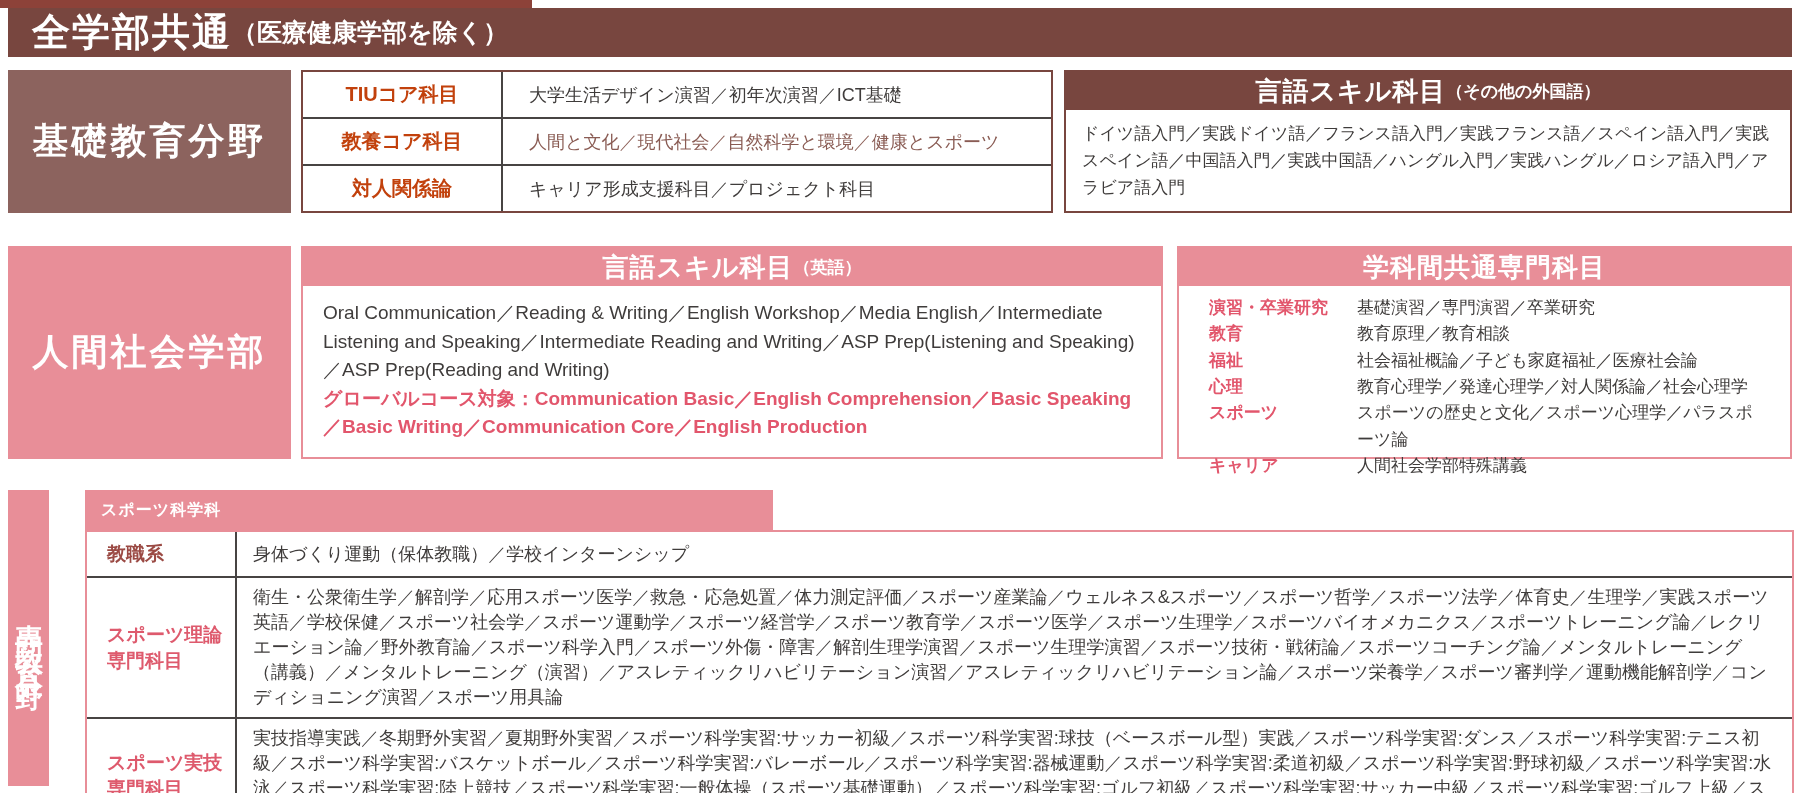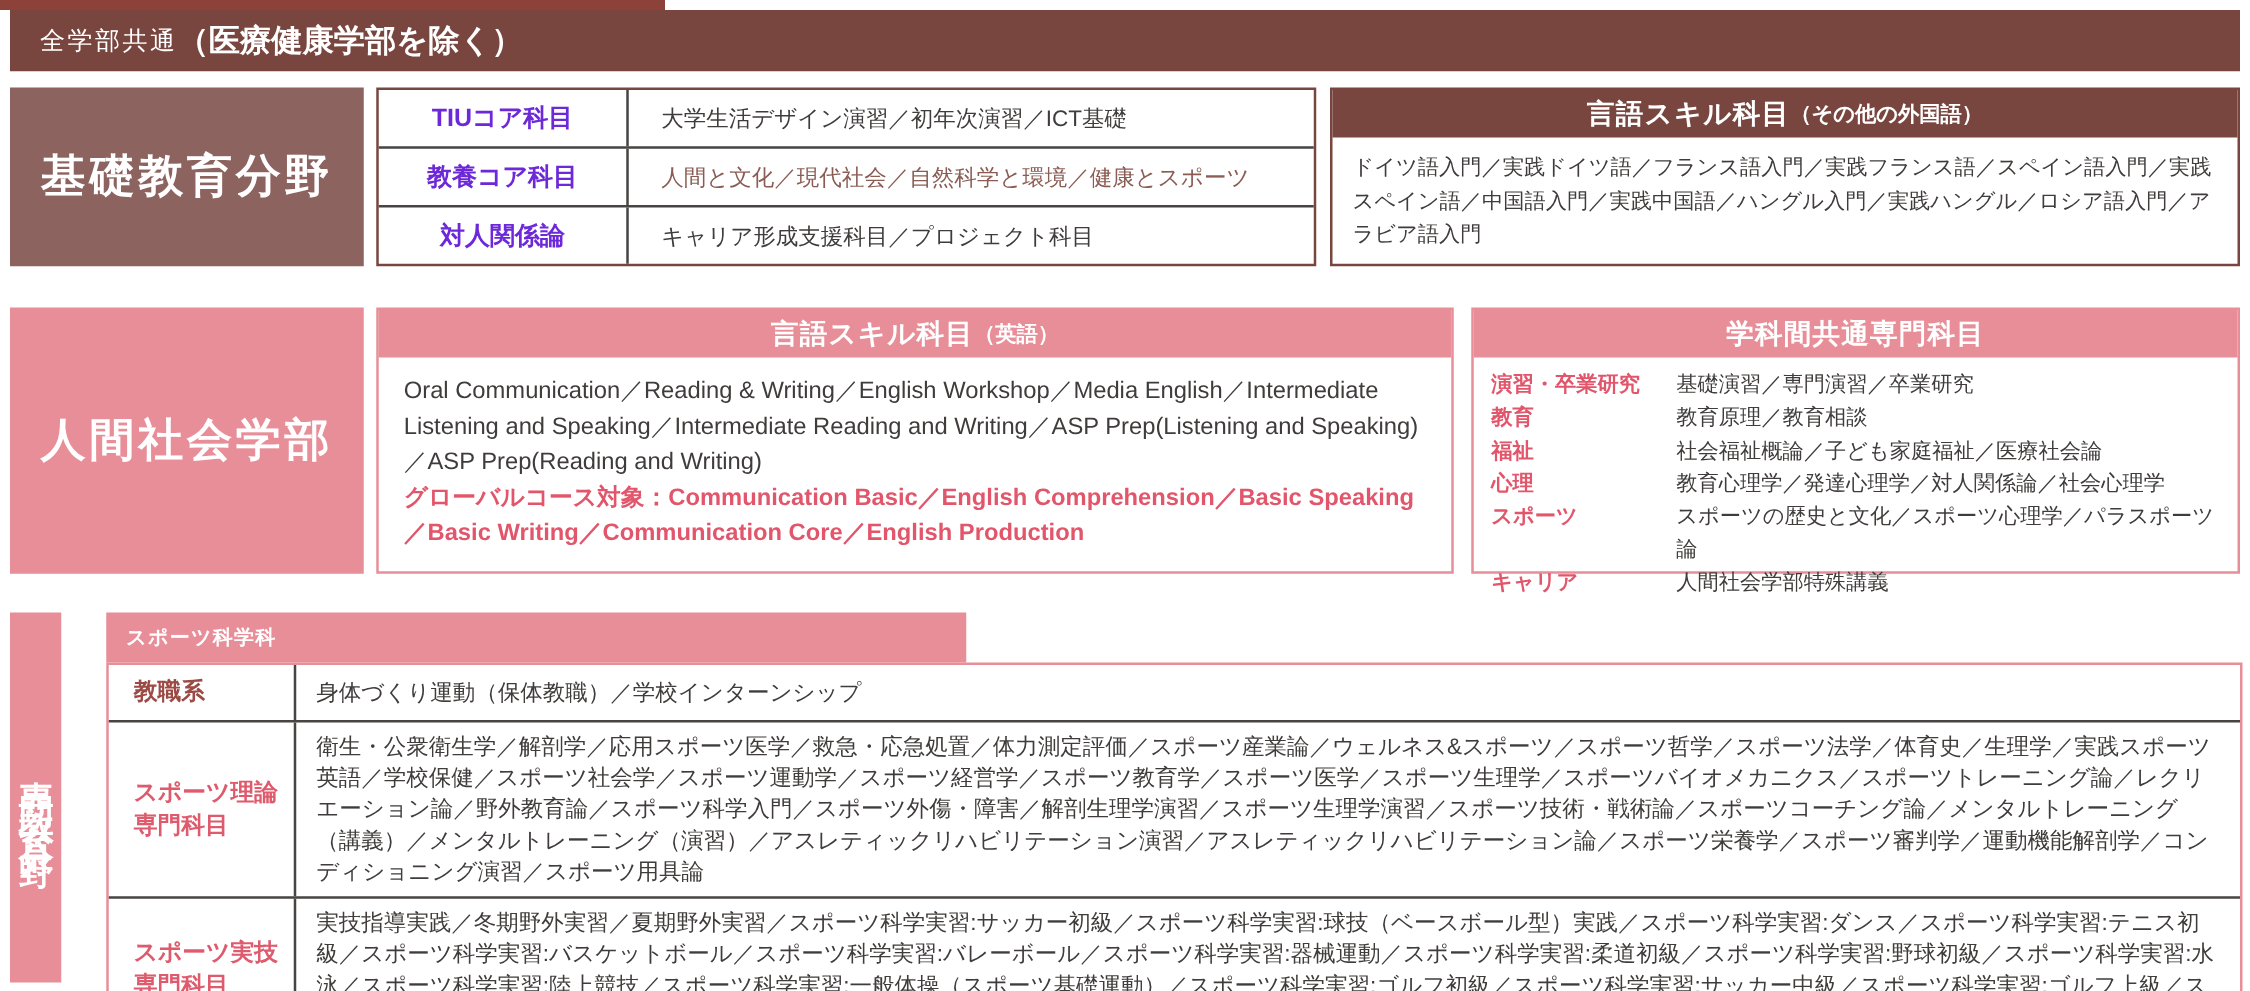--- a/index.html
+++ b/index.html
@@ -3,58 +3,58 @@
 <meta charset="utf-8">
 <style>
   * { margin:0; padding:0; box-sizing:border-box; }
   body { background:#ffffff; font-family:"Liberation Sans", sans-serif; }
   .canvas { position:relative; width:1800px; height:793px; background:#ffffff; overflow:hidden; }
 
   
   .top-strip { position:absolute; left:0; top:0; width:532px; height:8px; background:#8D4239; }
   .main-header { position:absolute; left:8px; top:8px; width:1784px; height:49px; background:#78463F;
                  color:#fff; display:flex; align-items:center; padding-left:24px; }
-  .main-title { font-size:20px; font-weight:normal; letter-spacing:2px; }
+  .main-title { font-size:38px; font-weight:bold; letter-spacing:2px; }
   .main-title-note { font-size:25px; font-weight:bold; }
 
   
   .box { background:#fff; }
   .box-header { height:38px; display:flex; align-items:center; justify-content:center; color:#fff; font-weight:bold; }
-  .bh-title { font-size:22px; letter-spacing:1px; }
+  .bh-title { font-size:26px; letter-spacing:1px; }
   .bh-note { font-size:17px; }
 
   
   .sec-label { position:absolute; color:#fff; font-weight:bold; font-size:36px; letter-spacing:3px;
                display:flex; align-items:center; justify-content:center; }
 
   
   .s1-label { left:8px; top:70px; width:283px; height:143px; background:#8C635E; }
   .s1-table { position:absolute; left:301px; top:70px; width:752px; height:143px;
               border:2px solid #78463F; display:flex; flex-direction:column; }
   .s1-row { flex:1; display:flex; align-items:stretch; border-bottom:2px solid #474443; }
   .s1-row:last-child { border-bottom:none; }
   .s1-rlabel { flex:0 0 200px; border-right:2px solid #474443; display:flex; align-items:center;
-               justify-content:center; font-weight:bold; font-size:20px; color:#6d28d9; }
+               justify-content:center; font-weight:bold; font-size:20px; color:#c2410c; }
   .s1-rcontent { display:flex; align-items:center; padding-left:26px; font-size:18px; color:#3F3C3B; }
   .s1-row.hl .s1-rcontent { color:#8A5C54; }
 
   .s1-lang { position:absolute; left:1064px; top:70px; width:728px; height:143px; border:2px solid #78463F; }
   .s1-lang .box-header { background:#78463F; }
   .s1-lang .box-body { padding:10px 16px; font-size:17px; line-height:1.6; color:#3F3C3B; }
 
   
   .s2-label { left:8px; top:246px; width:283px; height:213px; background:#E88E98; }
   .s2-english { position:absolute; left:301px; top:246px; width:862px; height:213px; border:2px solid #E88E98; }
   .s2-english .box-header { background:#E88E98; }
   .s2-english .box-body { padding:13px 20px; font-size:19px; line-height:1.5; color:#3F3C3B; }
   .global-line { color:#E2566C; font-weight:bold; }
 
   .s2-common { position:absolute; left:1177px; top:246px; width:615px; height:213px; border:2px solid #E88E98; }
   .s2-common .box-header { background:#E88E98; }
-  .s2-common .box-body { padding:9px 14px; font-size:17px; line-height:1.55; }
+  .s2-common .box-body { padding:9px 30px; font-size:17px; line-height:1.55; }
   .c-row { display:flex; }
   .c-label { flex:0 0 148px; color:#E2566C; font-weight:bold; }
   .c-content { color:#3F3C3B; }
 
   
   .s3-vbar { position:absolute; left:8px; top:490px; width:41px; height:296px; background:#E88E98;
              display:flex; align-items:center; justify-content:center; }
   .s3-vtext { writing-mode:vertical-rl; text-orientation:upright; color:#fff; font-weight:bold;
               font-size:28px; letter-spacing:12px; }
   .s3-dept { position:absolute; left:85px; top:490px; width:688px; height:40px; background:#E88E98;

